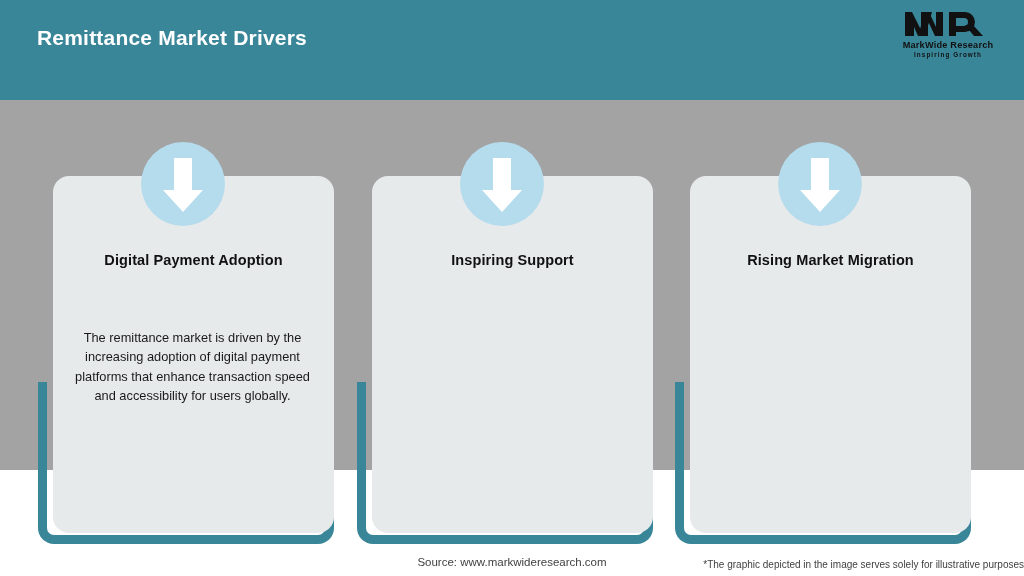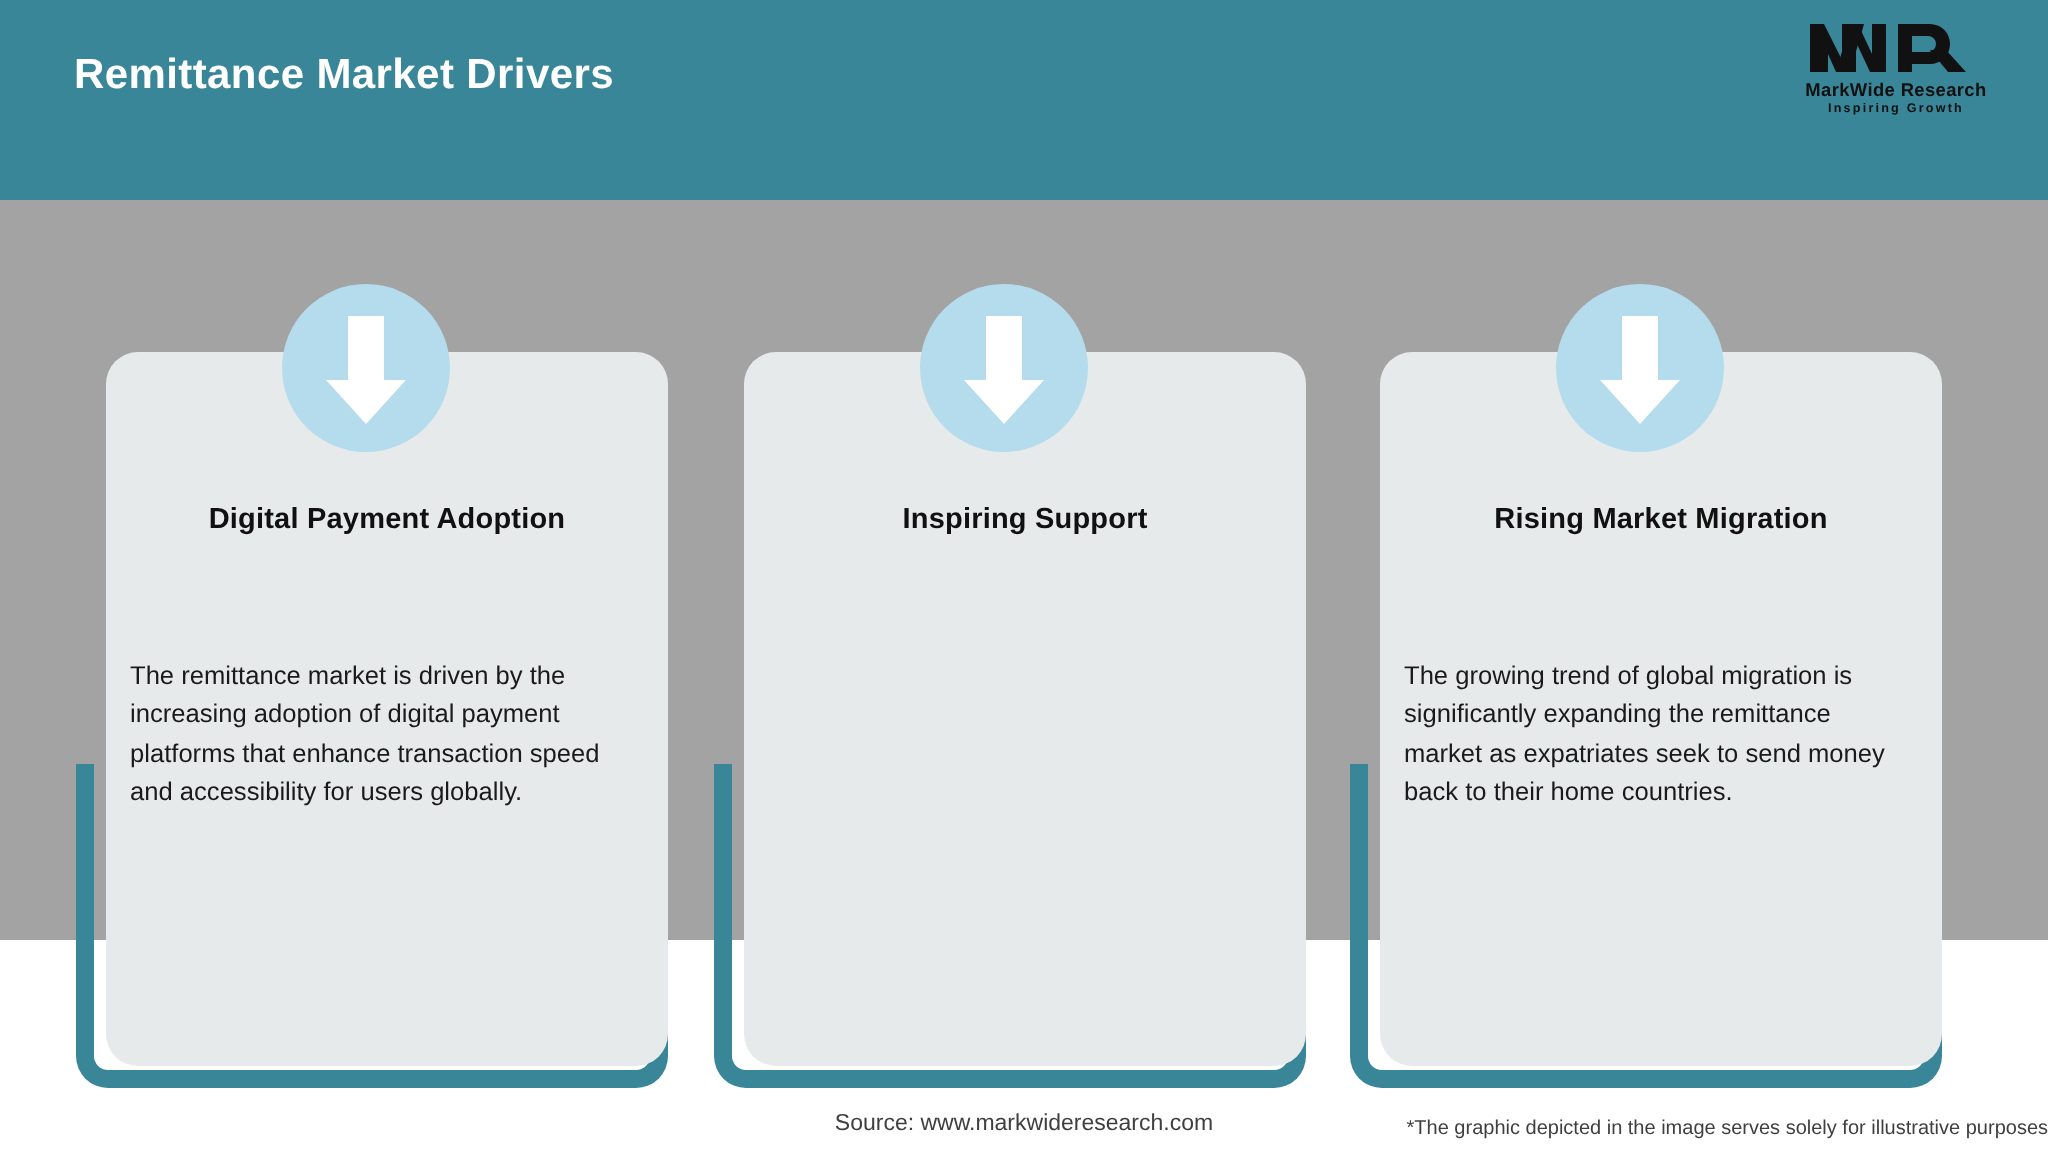--- a/index.html
+++ b/index.html
@@ -55,21 +55,21 @@
     background:#e7eaeb; border-radius:16px;
   }
   .card-title {
     position:absolute; left:10px; right:10px; top:76px;
     text-align:center; font-size:14.5px; font-weight:bold;
     color:#111111; letter-spacing:0.1px;
   }
   .card-body {
     position:absolute; left:12px; right:14px; top:152px;
     font-size:12.8px; line-height:19.4px; color:#1a1a1a;
-    text-align:left;
+    text-align:center;
   }
 
   
   .badge { position:absolute; top:-34px; left:88px; width:84px; height:84px; }
   .badge svg { display:block; }
 
   
   .source {
     position:absolute; left:0; right:0; top:556px;
     text-align:center; font-size:11.5px; font-weight:normal; color:#3f3f3f;
@@ -126,21 +126,20 @@
         <circle cx="42" cy="42" r="42" fill="#b5dced"></circle>
         <polygon points="33,16 51,16 51,48 62,48 42,70 22,48 33,48" fill="#ffffff"></polygon>
       </svg>
     </div>
   </div>
 
   <div class="card-wrap c3">
     <div class="frame"></div>
     <div class="card">
       <div class="card-title">Rising Market Migration</div>
-      <div class="card-body">The growing trend of global migration is significantly expanding the remittance market as expatriates seek to send money back to their home countries.</div>
     </div>
     <div class="badge">
       <svg width="84" height="84" viewBox="0 0 84 84">
         <circle cx="42" cy="42" r="42" fill="#b5dced"></circle>
         <polygon points="33,16 51,16 51,48 62,48 42,70 22,48 33,48" fill="#ffffff"></polygon>
       </svg>
     </div>
   </div>
 
   <div class="source">Source: www.markwideresearch.com</div>

